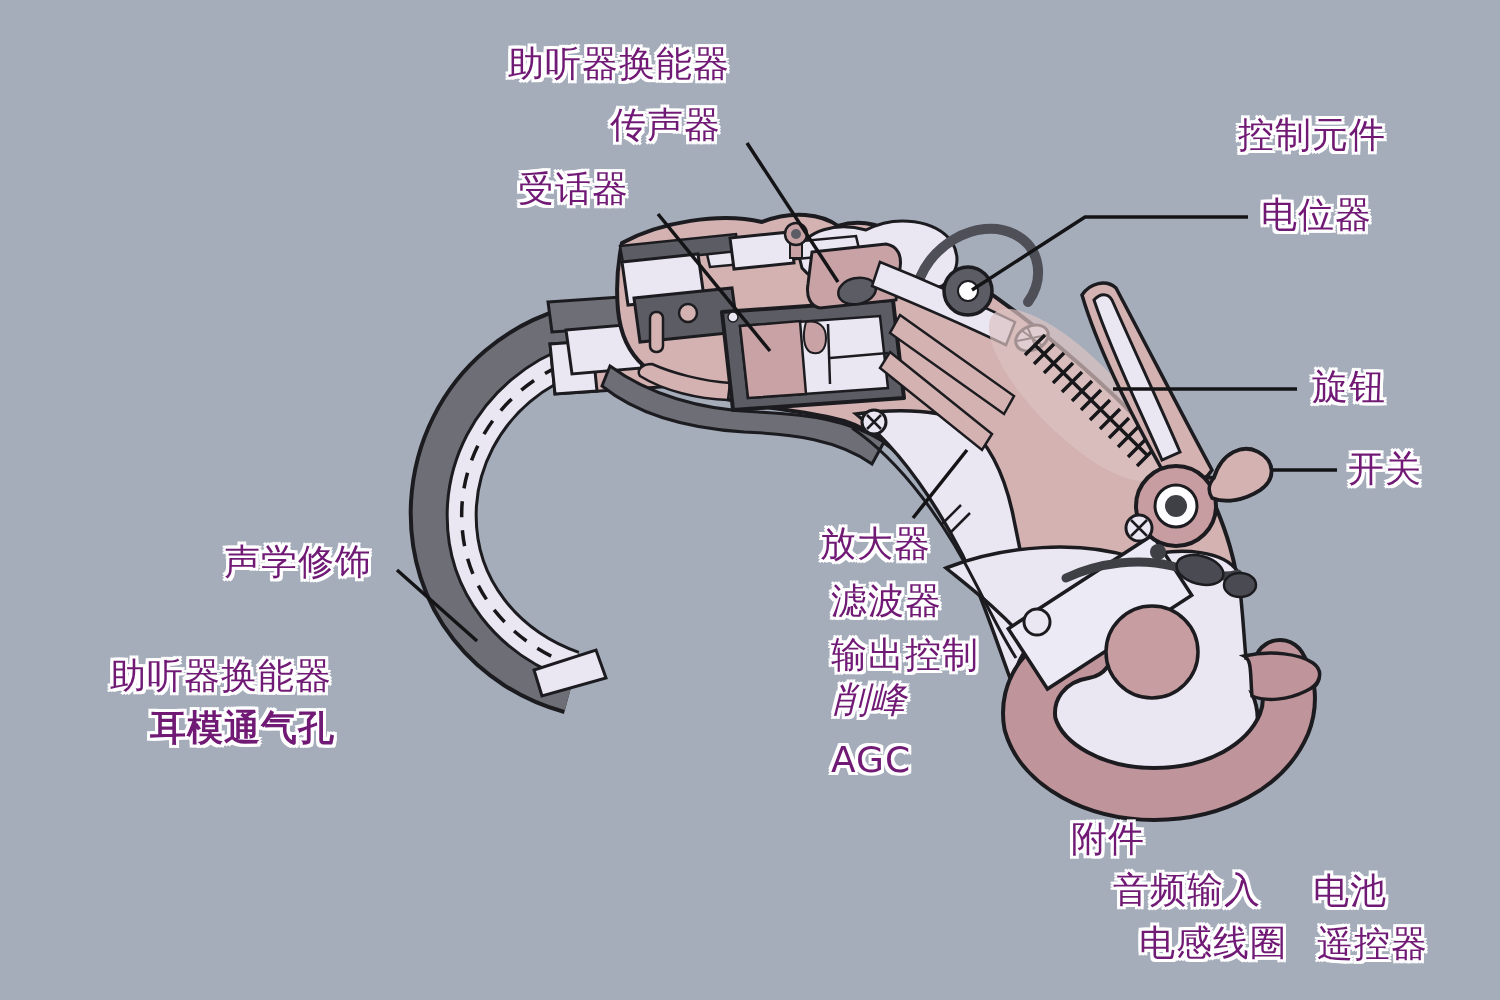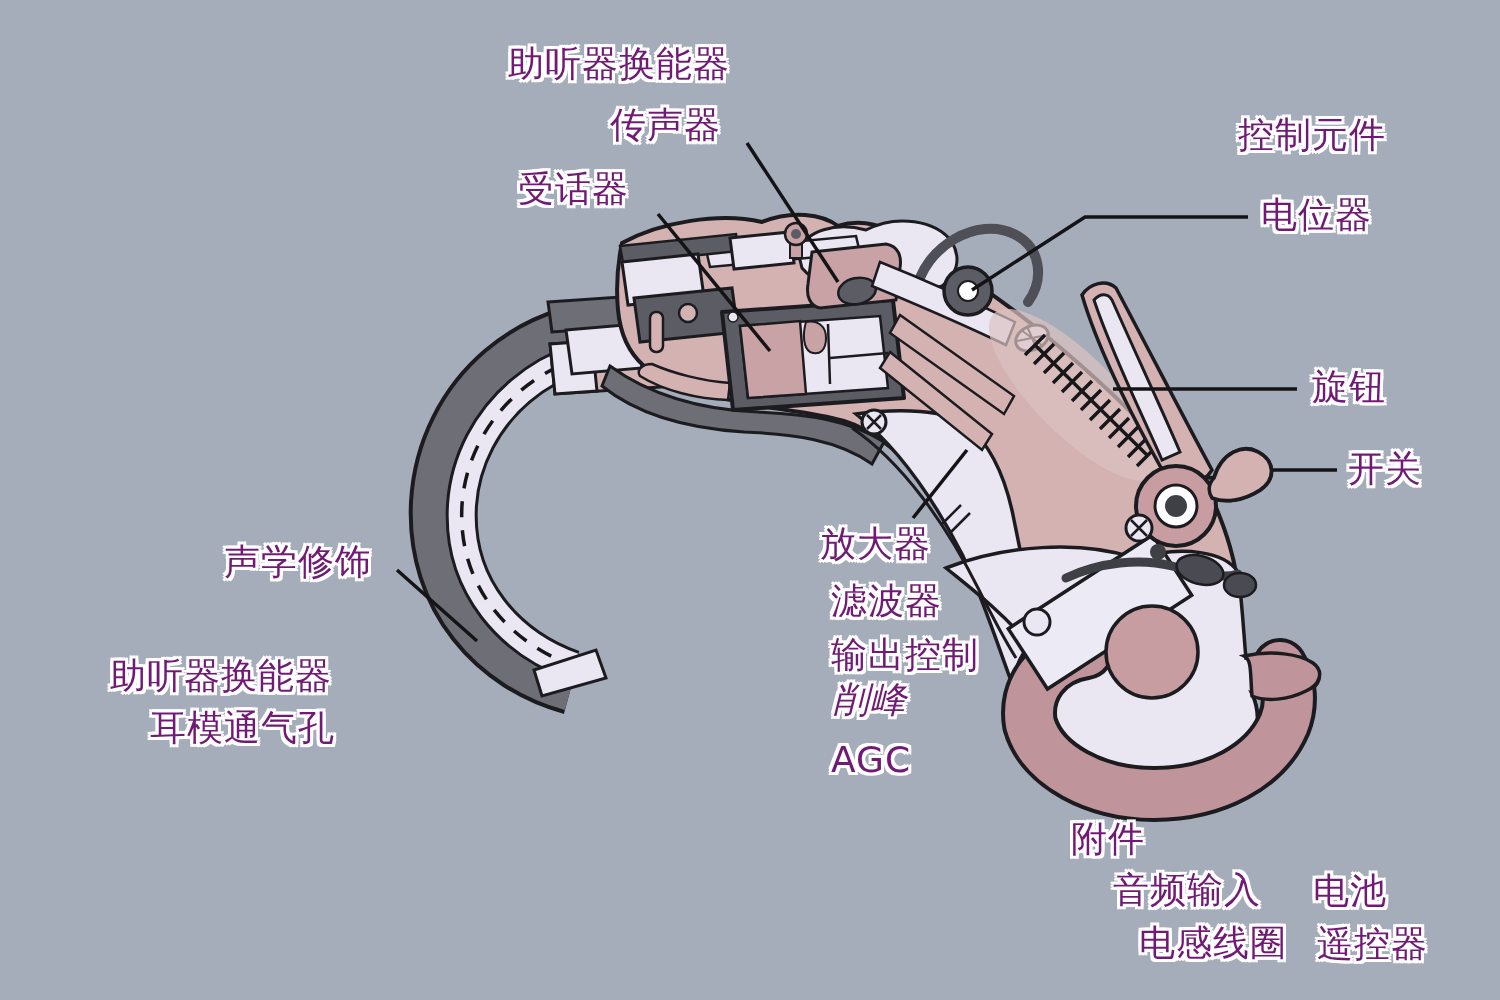--- a/index.html
+++ b/index.html
@@ -209,21 +209,21 @@
   <div class="label" style="left:610px;top:105px;">传声器</div>
   <div class="label" style="left:518px;top:169px;">受话器</div>
 
   <div class="label" style="left:1238px;top:115px;text-align:right;">控制元件</div>
   <div class="label" style="left:1261px;top:195px;">电位器</div>
   <div class="label" style="left:1312px;top:367px;">旋钮</div>
   <div class="label" style="left:1348px;top:449px;">开关</div>
 
   <div class="label" style="left:224px;top:542px;">声学修饰</div>
   <div class="label" style="left:110px;top:656px;">助听器换能器</div>
-  <div class="label" style="left:150px;top:708px;">耳模通气孔</div>
+  <div class="label" style="left:150px;top:708px;font-weight:bold;">耳模通气孔</div>
 
   <div class="label" style="left:788px;top:524px;margin-left:32px;">放大器</div>
   <div class="label" style="left:831px;top:581px;">滤波器</div>
   <div class="label" style="left:831px;top:635px;">输出控制</div>
   <div class="label" style="left:833px;top:680px;font-style:italic;">削峰</div>
   <div class="label" style="left:831px;top:740px;">AGC</div>
 
   <div class="label" style="left:1071px;top:819px;">附件</div>
   <div class="label" style="left:1113px;top:870px;">音频输入</div>
   <div class="label" style="left:1313px;top:871px;">电池</div>

